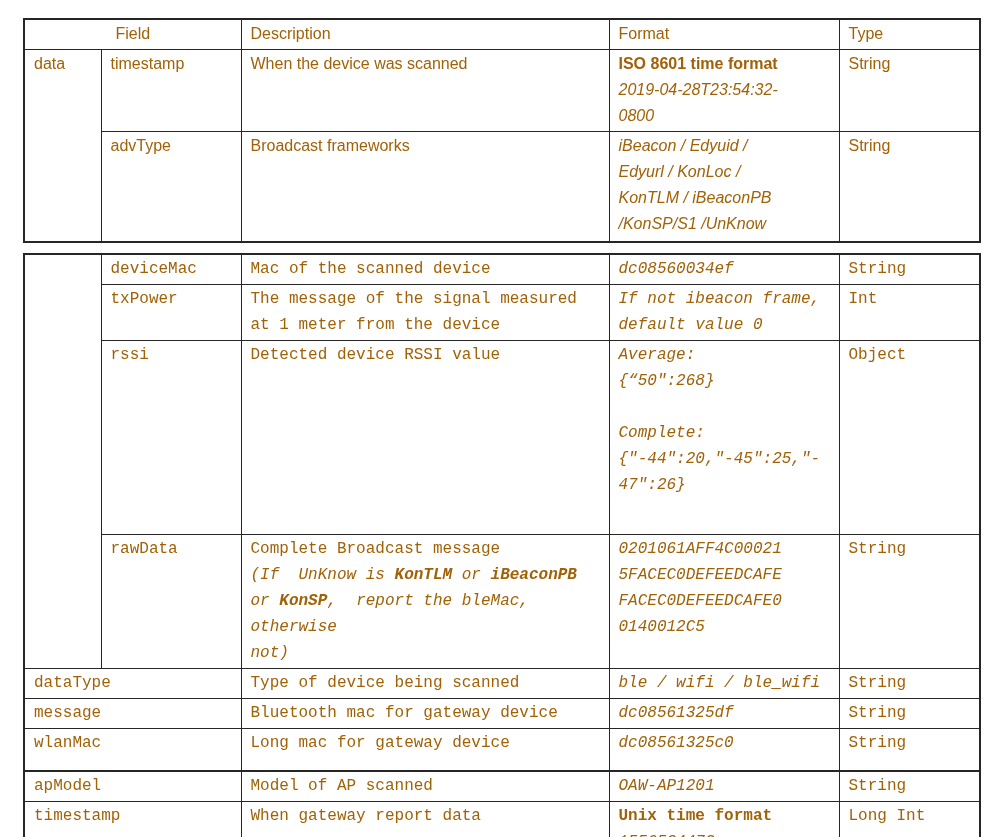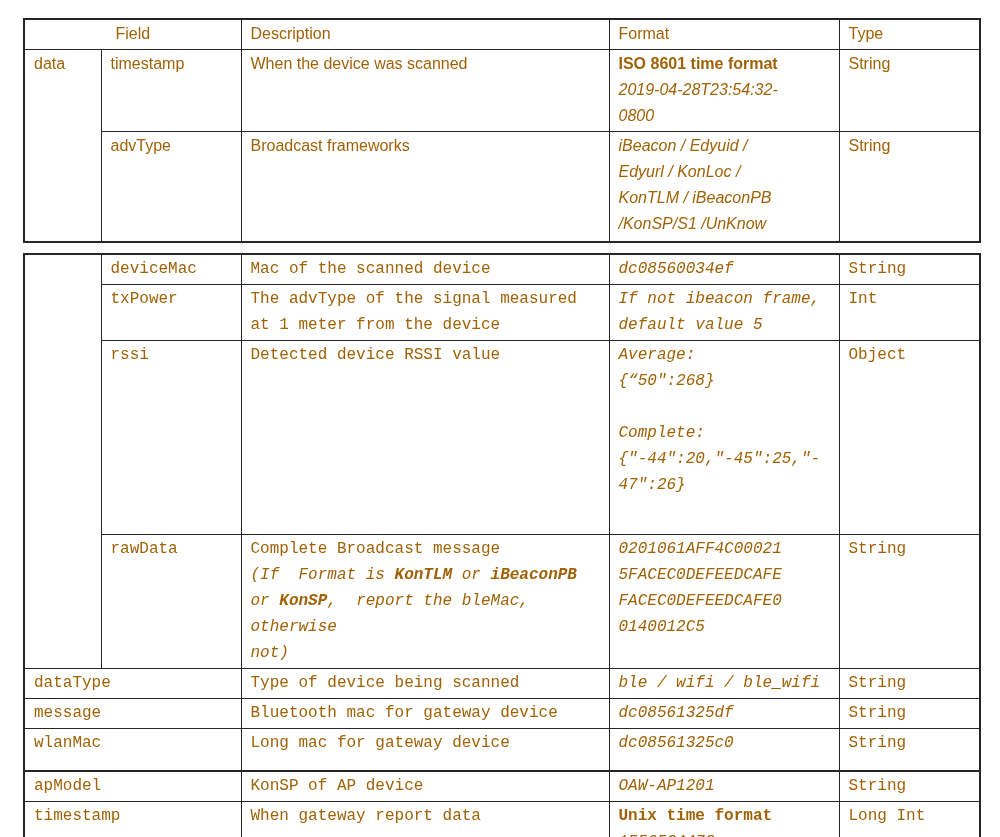--- a/index.html
+++ b/index.html
@@ -94,26 +94,26 @@
           <div class="ln">Mac of the scanned device</div>
         </td>
         <td>
           <div class="ln it">dc08560034ef</div>
         </td>
         <td>String</td>
       </tr>
       <tr style="height:55px">
         <td>txPower</td>
         <td>
-          <div class="ln">The advType of the signal measured</div>
+          <div class="ln">The message of the signal measured</div>
           <div class="ln">at 1 meter from the device</div>
         </td>
         <td>
           <div class="ln it">If not ibeacon frame,</div>
-          <div class="ln it">default value 5</div>
+          <div class="ln it">default value 0</div>
         </td>
         <td>Int</td>
       </tr>
       <tr style="height:194px">
         <td>rssi</td>
         <td>
           <div class="ln">Detected device RSSI value</div>
         </td>
         <td>
           <div class="ln it">Average:</div>
@@ -122,21 +122,21 @@
           <div class="ln it">Complete:</div>
           <div class="ln it">{"-44":20,"-45":25,"-</div>
           <div class="ln it">47":26}</div>
         </td>
         <td>Object</td>
       </tr>
       <tr style="height:114px">
         <td>rawData</td>
         <td>
           <div class="ln">Complete Broadcast message</div>
-          <div class="ln it"><span>(If  Format is </span><span class="bi">KonTLM</span><span> or </span><span class="bi">iBeaconPB</span></div>
+          <div class="ln it"><span>(If  UnKnow is </span><span class="bi">KonTLM</span><span> or </span><span class="bi">iBeaconPB</span></div>
           <div class="ln it"><span>or </span><span class="bi">KonSP</span><span>,  report the bleMac, otherwise</span></div>
           <div class="ln it">not)</div>
         </td>
         <td>
           <div class="ln it">0201061AFF4C00021</div>
           <div class="ln it">5FACEC0DEFEEDCAFE</div>
           <div class="ln it">FACEC0DEFEEDCAFE0</div>
           <div class="ln it">0140012C5</div>
         </td>
         <td>String</td>
@@ -179,21 +179,21 @@
           <col style="width:77px">
           <col style="width:140px">
           <col style="width:368px">
           <col style="width:230px">
           <col style="width:141px">
         </colgroup>
       <tbody>
           <tr style="height:28px">
         <td colspan="2">apModel</td>
         <td>
-          <div class="ln">KonSP of AP device</div>
+          <div class="ln">Model of AP scanned</div>
         </td>
         <td>
           <div class="ln it">OAW-AP1201</div>
         </td>
         <td>String</td>
       </tr>
       <tr style="height:55px">
         <td colspan="2">timestamp</td>
         <td>
           <div class="ln">When gateway report data</div>

